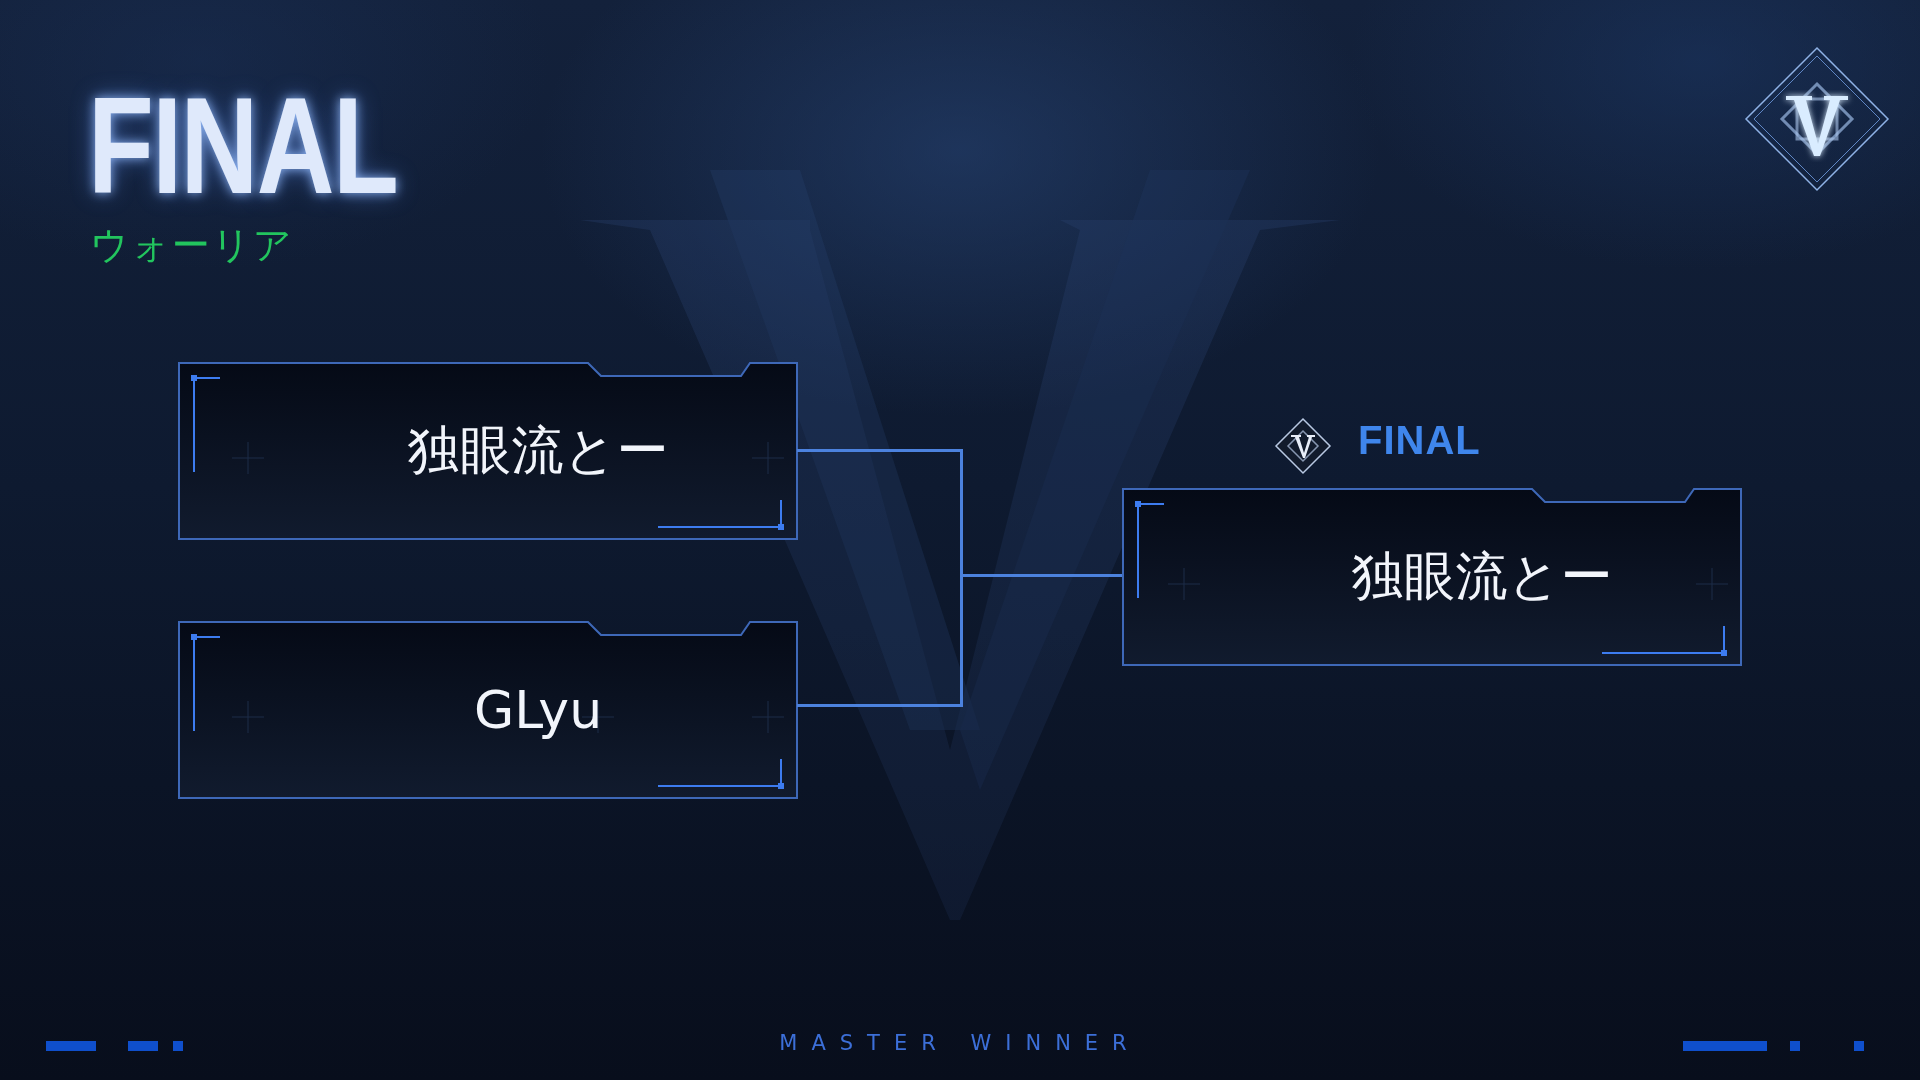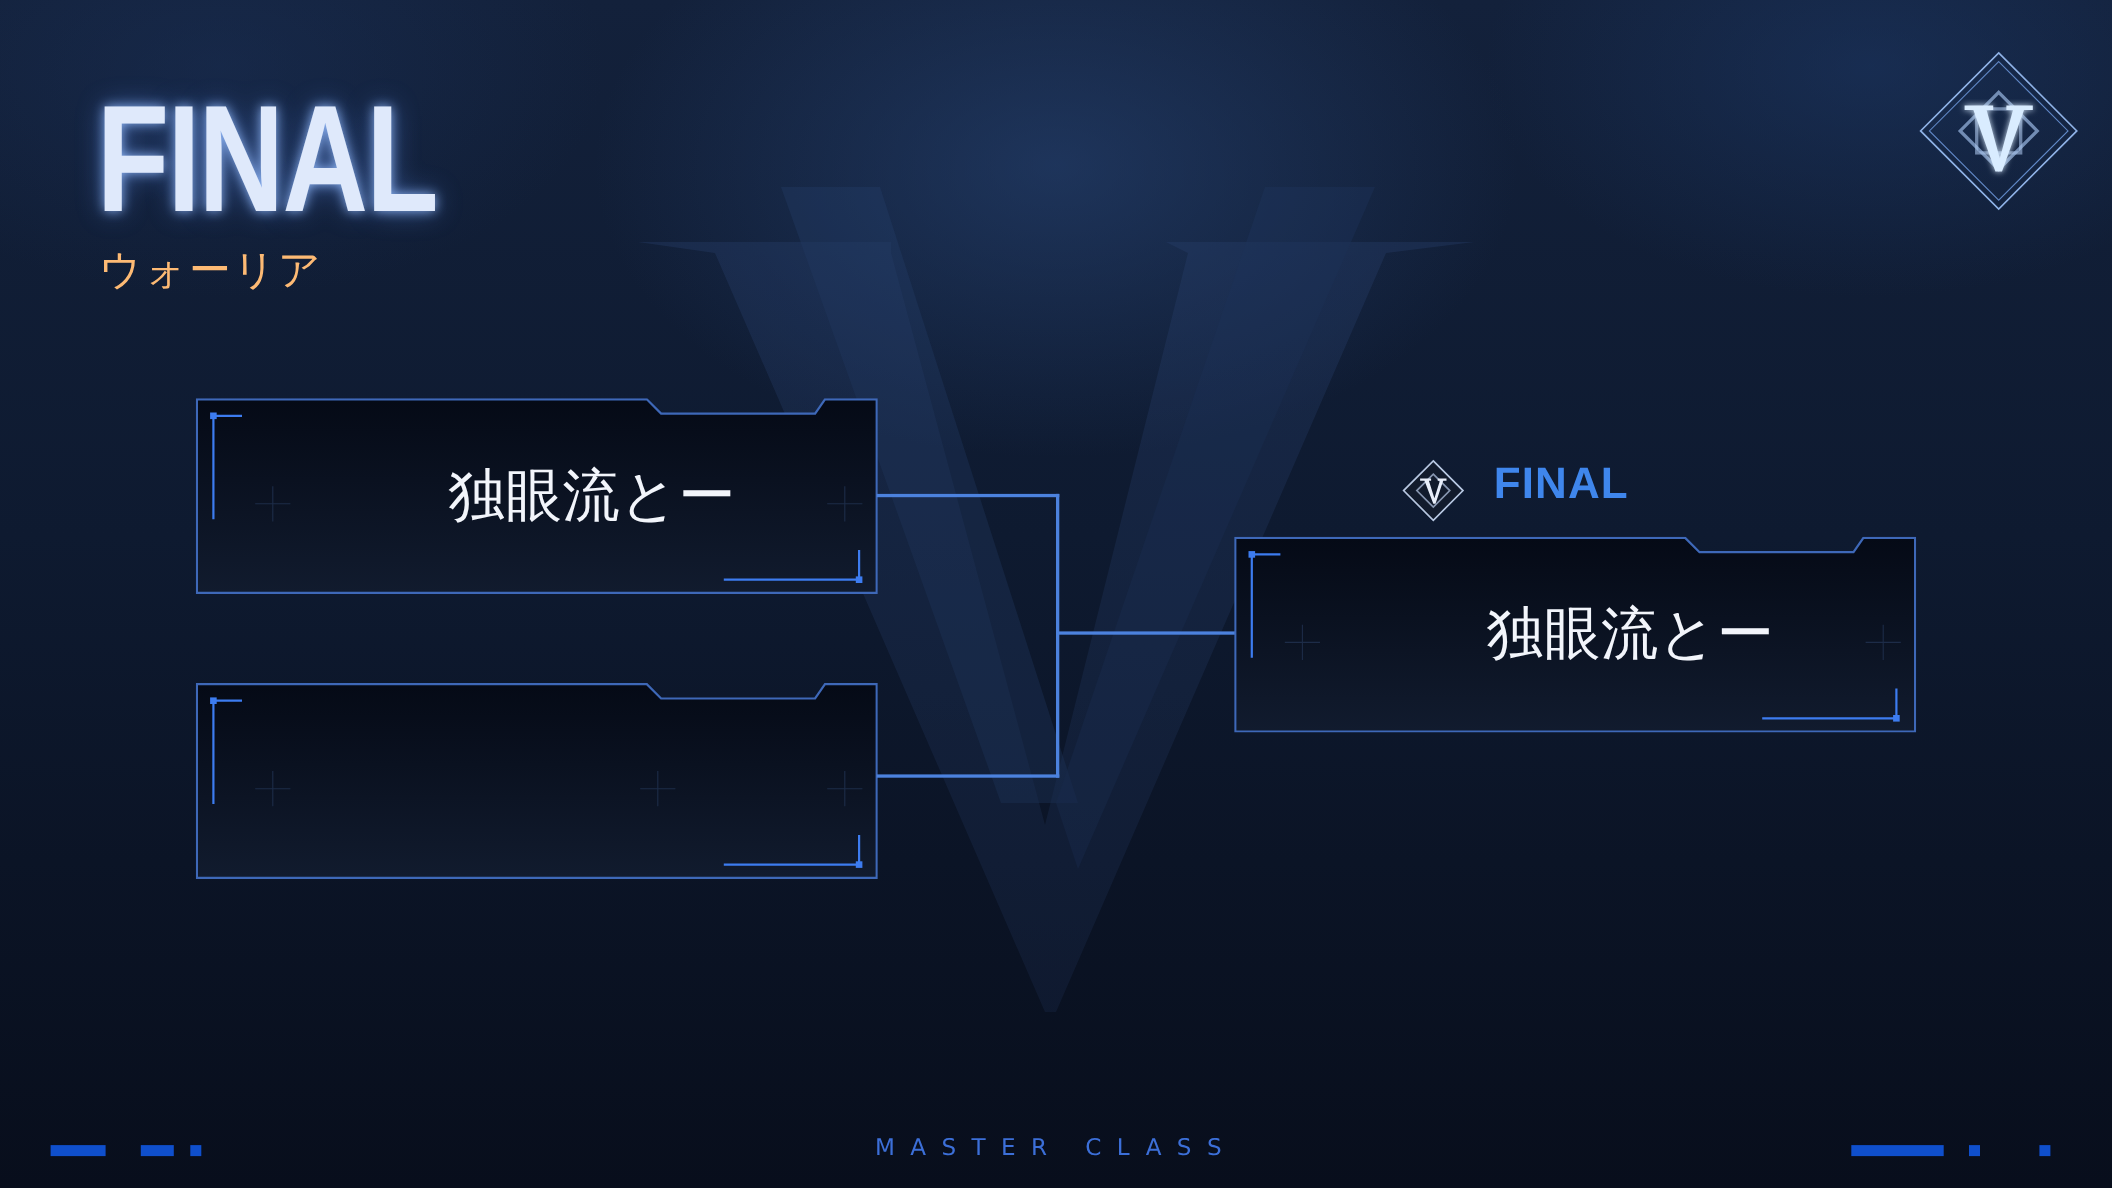--- a/index.html
+++ b/index.html
@@ -8,21 +8,21 @@
   .bg{position:absolute;inset:0;
     background:
       radial-gradient(ellipse 600px 380px at 960px 150px, rgba(40,70,120,0.55), rgba(0,0,0,0) 70%),
       radial-gradient(ellipse 500px 300px at 1700px 60px, rgba(30,60,110,0.45), rgba(0,0,0,0) 70%),
       radial-gradient(ellipse 500px 300px at 200px 60px, rgba(30,55,100,0.35), rgba(0,0,0,0) 70%),
       linear-gradient(180deg,#13213b 0%,#0e1a30 45%,#080e1c 100%);}
   .bg-v{position:absolute;left:560px;top:170px;width:800px;height:750px;opacity:0.55;}
   .title{position:absolute;left:88px;top:76px;font-family:"Liberation Sans",sans-serif;font-weight:bold;
     font-size:138px;line-height:1;letter-spacing:-2px;transform:scaleX(0.78);transform-origin:left top;
     color:#dfe9fb;text-shadow:0 0 12px rgba(150,190,255,0.9),0 0 28px rgba(100,150,255,0.45);}
-  .subtitle{position:absolute;left:90px;top:220px;font-size:38px;color:#fdba74;letter-spacing:2px;}
+  .subtitle{position:absolute;left:90px;top:220px;font-size:38px;color:#22c55e;letter-spacing:2px;}
   .logo{position:absolute;left:1742px;top:44px;width:150px;height:150px;}
   .card{position:absolute;width:720px;height:178px;}
   .card svg.frame{position:absolute;left:0;top:0;width:620px;height:178px;}
   .card .name{position:absolute;left:0;right:0;top:50%;transform:translateY(-50%);text-align:center;
     color:#f2f5fb;font-size:52px;}
   .line{position:absolute;background:#4c82de;}
   .winner-label{position:absolute;left:1358px;top:418px;font-family:"Liberation Sans",sans-serif;font-weight:bold;
     font-size:40px;color:#3f86ec;letter-spacing:1px;}
   .winner-icon{position:absolute;left:1274px;top:417px;width:58px;height:58px;}
   .footer-text{position:absolute;left:0;right:0;top:1031px;text-align:center;font-size:21px;letter-spacing:14px;
@@ -104,20 +104,21 @@
       <line x1="404" y1="96" x2="436" y2="96" stroke="#1d2c48"></line>
     <line x1="590" y1="80" x2="590" y2="112" stroke="#1d2c48"></line>
       <line x1="574" y1="96" x2="606" y2="96" stroke="#1d2c48"></line>
     <rect x="13" y="13" width="6" height="6" fill="#3d7cf0"></rect>
     <line x1="16" y1="16" x2="42" y2="16" stroke="#3d7cf0" stroke-width="2"></line>
     <line x1="16" y1="16" x2="16" y2="110" stroke="#3d7cf0" stroke-width="2"></line>
     <rect x="600" y="162" width="6" height="6" fill="#3d7cf0"></rect>
     <line x1="480" y1="165" x2="603" y2="165" stroke="#3d7cf0" stroke-width="2"></line>
     <line x1="603" y1="138" x2="603" y2="165" stroke="#3d7cf0" stroke-width="2"></line>
   </svg>
+  <div class="name">GLyu</div>
 </div>
 
 <div class="line" style="left:797px;top:449px;width:166px;height:3px;"></div>
 <div class="line" style="left:797px;top:704px;width:166px;height:3px;"></div>
 <div class="line" style="left:960px;top:449px;width:3px;height:258px;"></div>
 <div class="line" style="left:960px;top:574px;width:163px;height:3px;"></div>
 
 <svg class="winner-icon" viewBox="0 0 58 58">
   <polygon points="29,2 56,29 29,56 2,29" fill="#121b2c" stroke="#b8c8e2" stroke-width="1.5"></polygon>
   <polygon points="29,14 44,29 29,44 14,29" fill="none" stroke="#8796b0" stroke-width="1.5"></polygon>
@@ -144,16 +145,16 @@
     <rect x="599" y="162" width="6" height="6" fill="#3d7cf0"></rect>
     <line x1="480" y1="165" x2="602" y2="165" stroke="#3d7cf0" stroke-width="2"></line>
     <line x1="602" y1="138" x2="602" y2="165" stroke="#3d7cf0" stroke-width="2"></line>
   </svg>
   <div class="name">独眼流とー</div>
 </div>
 
 <div class="bar" style="left:46px;width:50px;"></div>
 <div class="bar" style="left:128px;width:30px;"></div>
 <div class="bar" style="left:173px;width:10px;"></div>
-<div class="footer-text">MASTER CLASS</div>
+<div class="footer-text">MASTER WINNER</div>
 <div class="bar" style="left:1683px;width:84px;"></div>
 <div class="bar" style="left:1790px;width:10px;"></div>
 <div class="bar" style="left:1854px;width:10px;"></div>
 
 </body></html>

